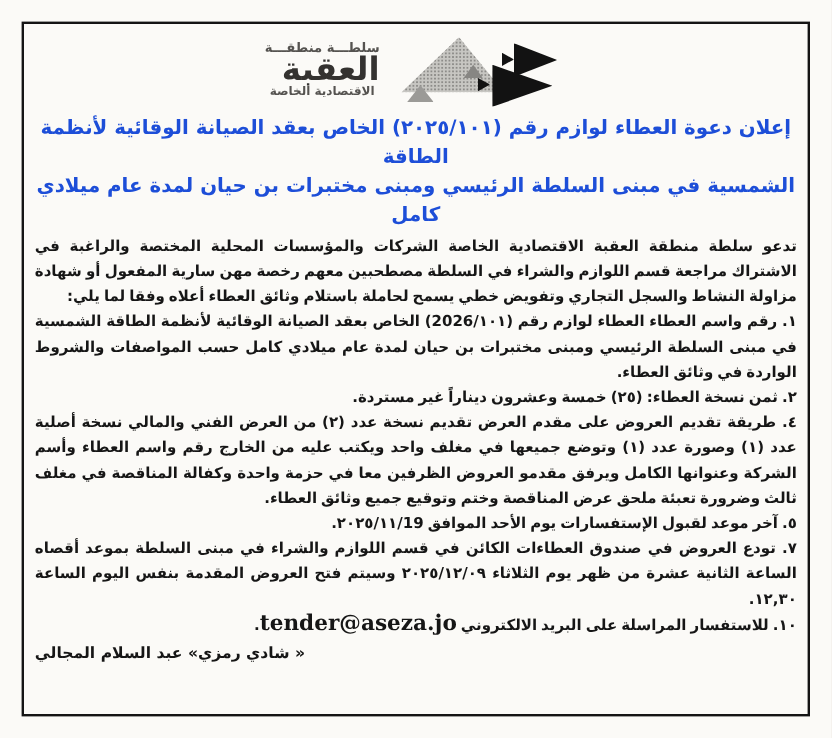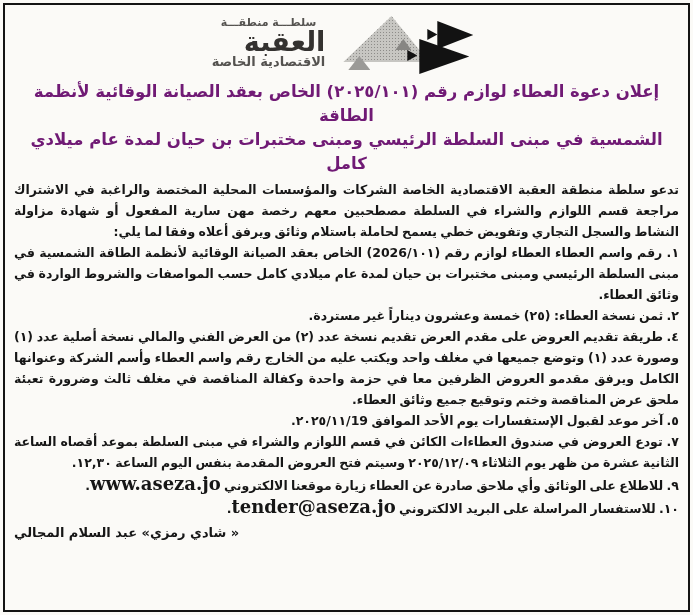--- a/index.html
+++ b/index.html
@@ -1,18 +1,18 @@
 <!DOCTYPE html>
 <html lang="ar"><head>
 <meta charset="utf-8">
 <style>
   html,body { margin:0; padding:0; background:#e9e7e2; }
   .page {
     width:693px; height:615px; box-sizing:border-box;
-    background:#fbfaf7; padding:3px;
+    background:#fbfaf7; padding:18px;
     font-family:"DejaVu Sans", sans-serif;
   }
   .ad {
     height:100%; box-sizing:border-box;
     border:2px solid #141414;
     padding:4px 9px 5px;
     direction:rtl;
     font-weight:bold;
     color:#161616;
     overflow:hidden;
@@ -20,39 +20,39 @@
   }
   
   .logo-row {
     direction:ltr;
     display:flex; justify-content:center; align-items:center;
     gap:18px; height:64px; margin-top:2px;
   }
   .wordmark { text-align:center; color:#555350; line-height:1.02; }
   .wm-top { font-size:11px; }
   .wm-main { font-size:27px; color:#343230; line-height:1.0;text-align:right; }
-  .wm-sub { font-size:13px; }
+  .wm-sub { font-size:10px; }
   .emblem { position:relative; width:138px; height:62px; }
   .tri { position:absolute; }
   .halftone {
     background-color:#c7c6c2;
     background-image:radial-gradient(circle, #8d8c89 32%, transparent 34%);
     background-size:3px 3px;
   }
   .t-gray-big   { left:0;    top:4px;  width:86px; height:46px; clip-path:polygon(56% 0,100% 100%,0 100%); }
   .t-gray-small { left:5px;  top:44px; width:22px; height:14px; clip-path:polygon(50% 0,100% 100%,0 100%); background:#9b9a97; }
   .t-gray-tiny  { left:52px; top:27px; width:16px; height:11px; clip-path:polygon(50% 0,100% 100%,0 100%); background:#878683; }
   .t-black-top  { left:94px; top:9px;  width:36px; height:28px; clip-path:polygon(0 0,100% 50%,0 100%); background:#121212; }
   .t-black-bot  { left:76px; top:27px; width:50px; height:35px; clip-path:polygon(0 0,100% 50%,0 100%); background:#121212; }
   .t-tick1      { left:84px; top:17px; width:10px; height:11px; clip-path:polygon(0 0,100% 50%,0 100%); background:#121212; }
   .t-tick2      { left:64px; top:38px; width:10px; height:11px; clip-path:polygon(0 0,100% 50%,0 100%); background:#121212; }
   
   .title {
     margin:5px 0 3px; text-align:center;
-    font-size:16.5px; line-height:24px; font-weight:bold; color:#701a75;
+    font-size:16.5px; line-height:24px; font-weight:bold; color:#1d4ed8;
   }
   
   .bodytext p {
     margin:0;
     font-size:12.5px; line-height:21px;
     text-align:justify;
     word-spacing:-1px;
   }
   .latin {
     font-family:"DejaVu Serif", serif;
@@ -87,29 +87,26 @@
         <div class="tri t-tick2"></div>
       </div>
     </div>
 
     <h1 class="title">
       <div>إعلان دعوة العطاء لوازم رقم (٢٠٢٥/١٠١) الخاص بعقد الصيانة الوقائية لأنظمة الطاقة</div>
       <div>الشمسية في مبنى السلطة الرئيسي ومبنى مختبرات بن حيان لمدة عام ميلادي كامل</div>
     </h1>
 
     <div class="bodytext">
-      <p>تدعو سلطة منطقة العقبة الاقتصادية الخاصة الشركات والمؤسسات المحلية المختصة والراغبة في الاشتراك مراجعة قسم اللوازم والشراء في السلطة مصطحبين معهم رخصة مهن سارية المفعول أو شهادة مزاولة النشاط والسجل التجاري وتفويض خطي يسمح لحاملة باستلام وثائق ويرفق أعلاه وفقا لما يلي:</p>
+      <p>تدعو سلطة منطقة العقبة الاقتصادية الخاصة الشركات والمؤسسات المحلية المختصة والراغبة في الاشتراك مراجعة قسم اللوازم والشراء في السلطة مصطحبين معهم رخصة مهن سارية المفعول أو شهادة مزاولة النشاط والسجل التجاري وتفويض خطي يسمح لحاملة باستلام وثائق العطاء أعلاه وفقا لما يلي:</p>
       <p>١. رقم واسم العطاء العطاء لوازم رقم (2026/١٠١) الخاص بعقد الصيانة الوقائية لأنظمة الطاقة الشمسية في مبنى السلطة الرئيسي ومبنى مختبرات بن حيان لمدة عام ميلادي كامل حسب المواصفات والشروط الواردة في وثائق العطاء.</p>
       <p>٢. ثمن نسخة العطاء: (٢٥) خمسة وعشرون ديناراً غير مستردة.</p>
       <p>٤. طريقة تقديم العروض على مقدم العرض تقديم نسخة عدد (٢) من العرض الفني والمالي نسخة أصلية عدد (١) وصورة عدد (١) وتوضع جميعها في مغلف واحد ويكتب عليه من الخارج رقم واسم العطاء وأسم الشركة وعنوانها الكامل ويرفق مقدمو العروض الظرفين معا في حزمة واحدة وكفالة المناقصة في مغلف ثالث وضرورة تعبئة ملحق عرض المناقصة وختم وتوقيع جميع وثائق العطاء.</p>
       <p>٥. آخر موعد لقبول الإستفسارات يوم الأحد الموافق ٢٠٢٥/١١/19.</p>
       <p>٧. تودع العروض في صندوق العطاءات الكائن في قسم اللوازم والشراء في مبنى السلطة بموعد أقصاه الساعة الثانية عشرة من ظهر يوم الثلاثاء ٢٠٢٥/١٢/٠٩ وسيتم فتح العروض المقدمة بنفس اليوم الساعة ١٢,٣٠.</p>
-      <p>
-        <span>٩. للاطلاع على الوثائق وأي ملاحق صادرة عن العطاء زيارة موقعنا الالكتروني </span><span class="latin">www.aseza.jo</span><span>.</span>
-      </p>
       <p>
         <span>١٠. للاستفسار المراسلة على البريد الالكتروني </span><span class="latin">tender@aseza.jo</span><span>.</span>
       </p>
     </div>
 
     <div class="signature">
       <div class="sig-name">« شادي رمزي» عبد السلام المجالي</div>
 
     </div>
 

